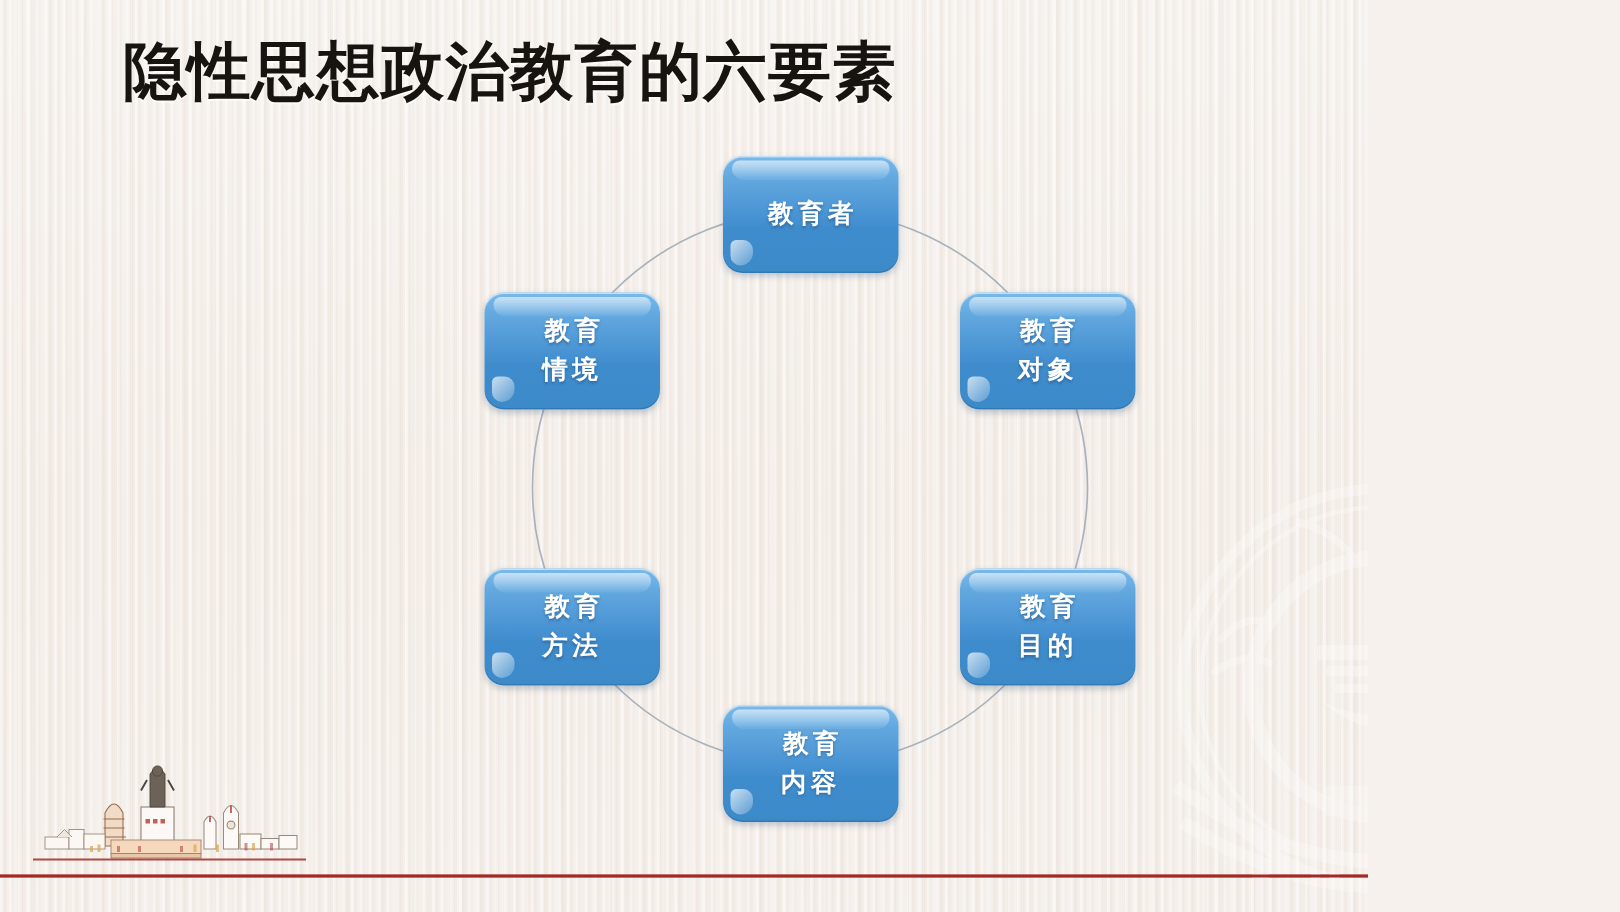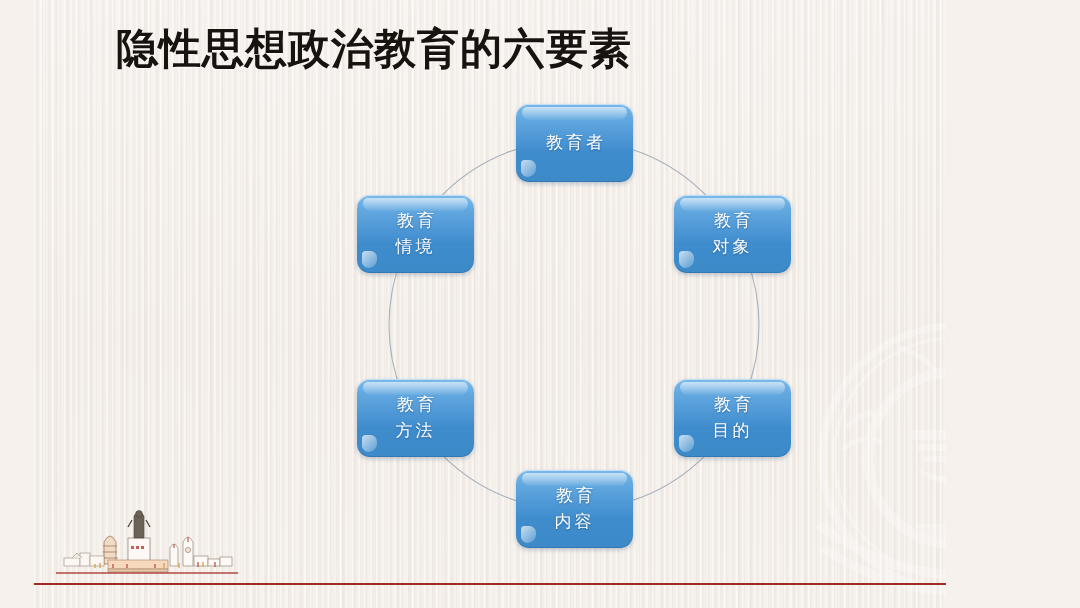--- a/index.html
+++ b/index.html
@@ -25,21 +25,20 @@
     height: 608px;
     background:
       linear-gradient(90deg,
         rgba(255,255,255,0.55) 0px, rgba(255,255,255,0.0) 2px,
         rgba(214,200,190,0.16) 3px, rgba(255,255,255,0.0) 5px),
       linear-gradient(90deg,
         rgba(235,226,218,0.35) 0px, rgba(255,255,255,0.0) 7px),
       linear-gradient(180deg, #f8f4f0 0%, #f5efe9 55%, #f6f1ec 100%);
     background-size: 6px 100%, 11px 100%, 100% 100%;
     overflow: hidden;
-    margin-left: 34px;
   }
 
   
   #paper-texture {
     position: absolute;
     inset: 0;
     pointer-events: none;
     background:
       repeating-linear-gradient(90deg,
         rgba(0,0,0,0.012) 0px, rgba(0,0,0,0.012) 1px,
@@ -103,20 +102,21 @@
     text-align: center;
     color: #ffffff;
     font-size: 17px;
     line-height: 1.55;
     letter-spacing: 3px;
     text-indent: 3px;
     font-family: "Liberation Serif", "DejaVu Serif", serif;
     text-shadow: 0 1px 2px rgba(25,60,100,.45);
     white-space: pre-line;
     cursor: pointer;
+    font-weight: bold;
   }
 
   
   .node::before {
     content: "";
     position: absolute;
     left: 6px; right: 6px; top: 3px;
     height: 13px;
     border-radius: 9px 9px 14px 14px;
     background: linear-gradient(180deg, rgba(255,255,255,.60), rgba(255,255,255,.05));

